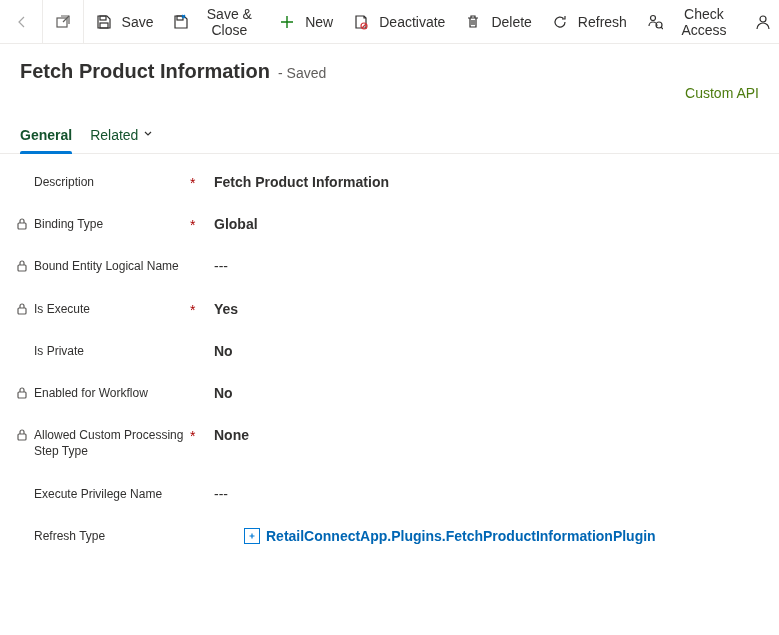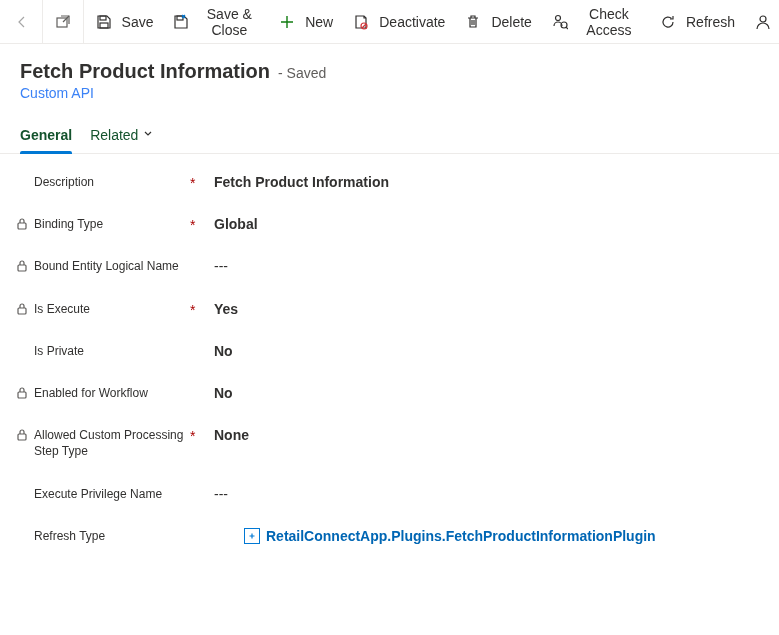--- a/index.html
+++ b/index.html
@@ -61,22 +61,23 @@
       font-size: 20px;
       font-weight: 600;
       color: #323130;
     }
     .header-status {
       font-size: 14px;
       color: #605e5c;
     }
     .header-subtitle {
       font-size: 14px;
-      color: #3b82f6;
+      color: #4d7c0f;
       margin-top: 2px;
+      text-align: right;
     }
     .tabs {
       display: flex;
       align-items: center;
       padding: 0 20px;
       border-bottom: 1px solid #edebe9;
       gap: 18px;
       margin-top: 10px;
     }
     .tab {
@@ -228,36 +229,36 @@
     <span class="icon">
       <svg viewBox="0 0 16 16" width="16" height="16" fill="none" stroke="#323130" stroke-width="1.2">
           <path d="M3 4 h10 M5 4 v9 h6 v-9 M6 4 V2 h4 v2 M7 6 v5 M9 6 v5"></path>
         </svg>
     </span>
     <span>Delete</span>
   </button>
   <button class="toolbar-btn">
     <span class="icon">
       <svg viewBox="0 0 16 16" width="16" height="16" fill="none" stroke="#323130" stroke-width="1.2">
+          <path d="M13 8 a5 5 0 1 1 -1.5 -3.5"></path>
+          <path d="M13 2 v3 h-3"></path>
+        </svg>
+    </span>
+    <span>Refresh</span>
+  </button>
+  <button class="toolbar-btn">
+    <span class="icon">
+      <svg viewBox="0 0 16 16" width="16" height="16" fill="none" stroke="#323130" stroke-width="1.2">
           <circle cx="6" cy="4" r="2.5"></circle>
           <path d="M2 12 a4 4 0 0 1 8 0"></path>
           <circle cx="12" cy="11" r="3"></circle>
           <path d="M14 13 l2 2"></path>
         </svg>
     </span>
     <span>Check Access</span>
-  </button>
-  <button class="toolbar-btn">
-    <span class="icon">
-      <svg viewBox="0 0 16 16" width="16" height="16" fill="none" stroke="#323130" stroke-width="1.2">
-          <path d="M13 8 a5 5 0 1 1 -1.5 -3.5"></path>
-          <path d="M13 2 v3 h-3"></path>
-        </svg>
-    </span>
-    <span>Refresh</span>
   </button>
   <button class="toolbar-btn" style="padding-right:4px;">
     <span class="icon">
       <svg viewBox="0 0 16 16" width="16" height="16" fill="none" stroke="#323130" stroke-width="1.2">
           <circle cx="8" cy="5" r="3"></circle>
           <path d="M2 15 a6 6 0 0 1 12 0"></path>
         </svg>
     </span>
   </button>
 </div>

